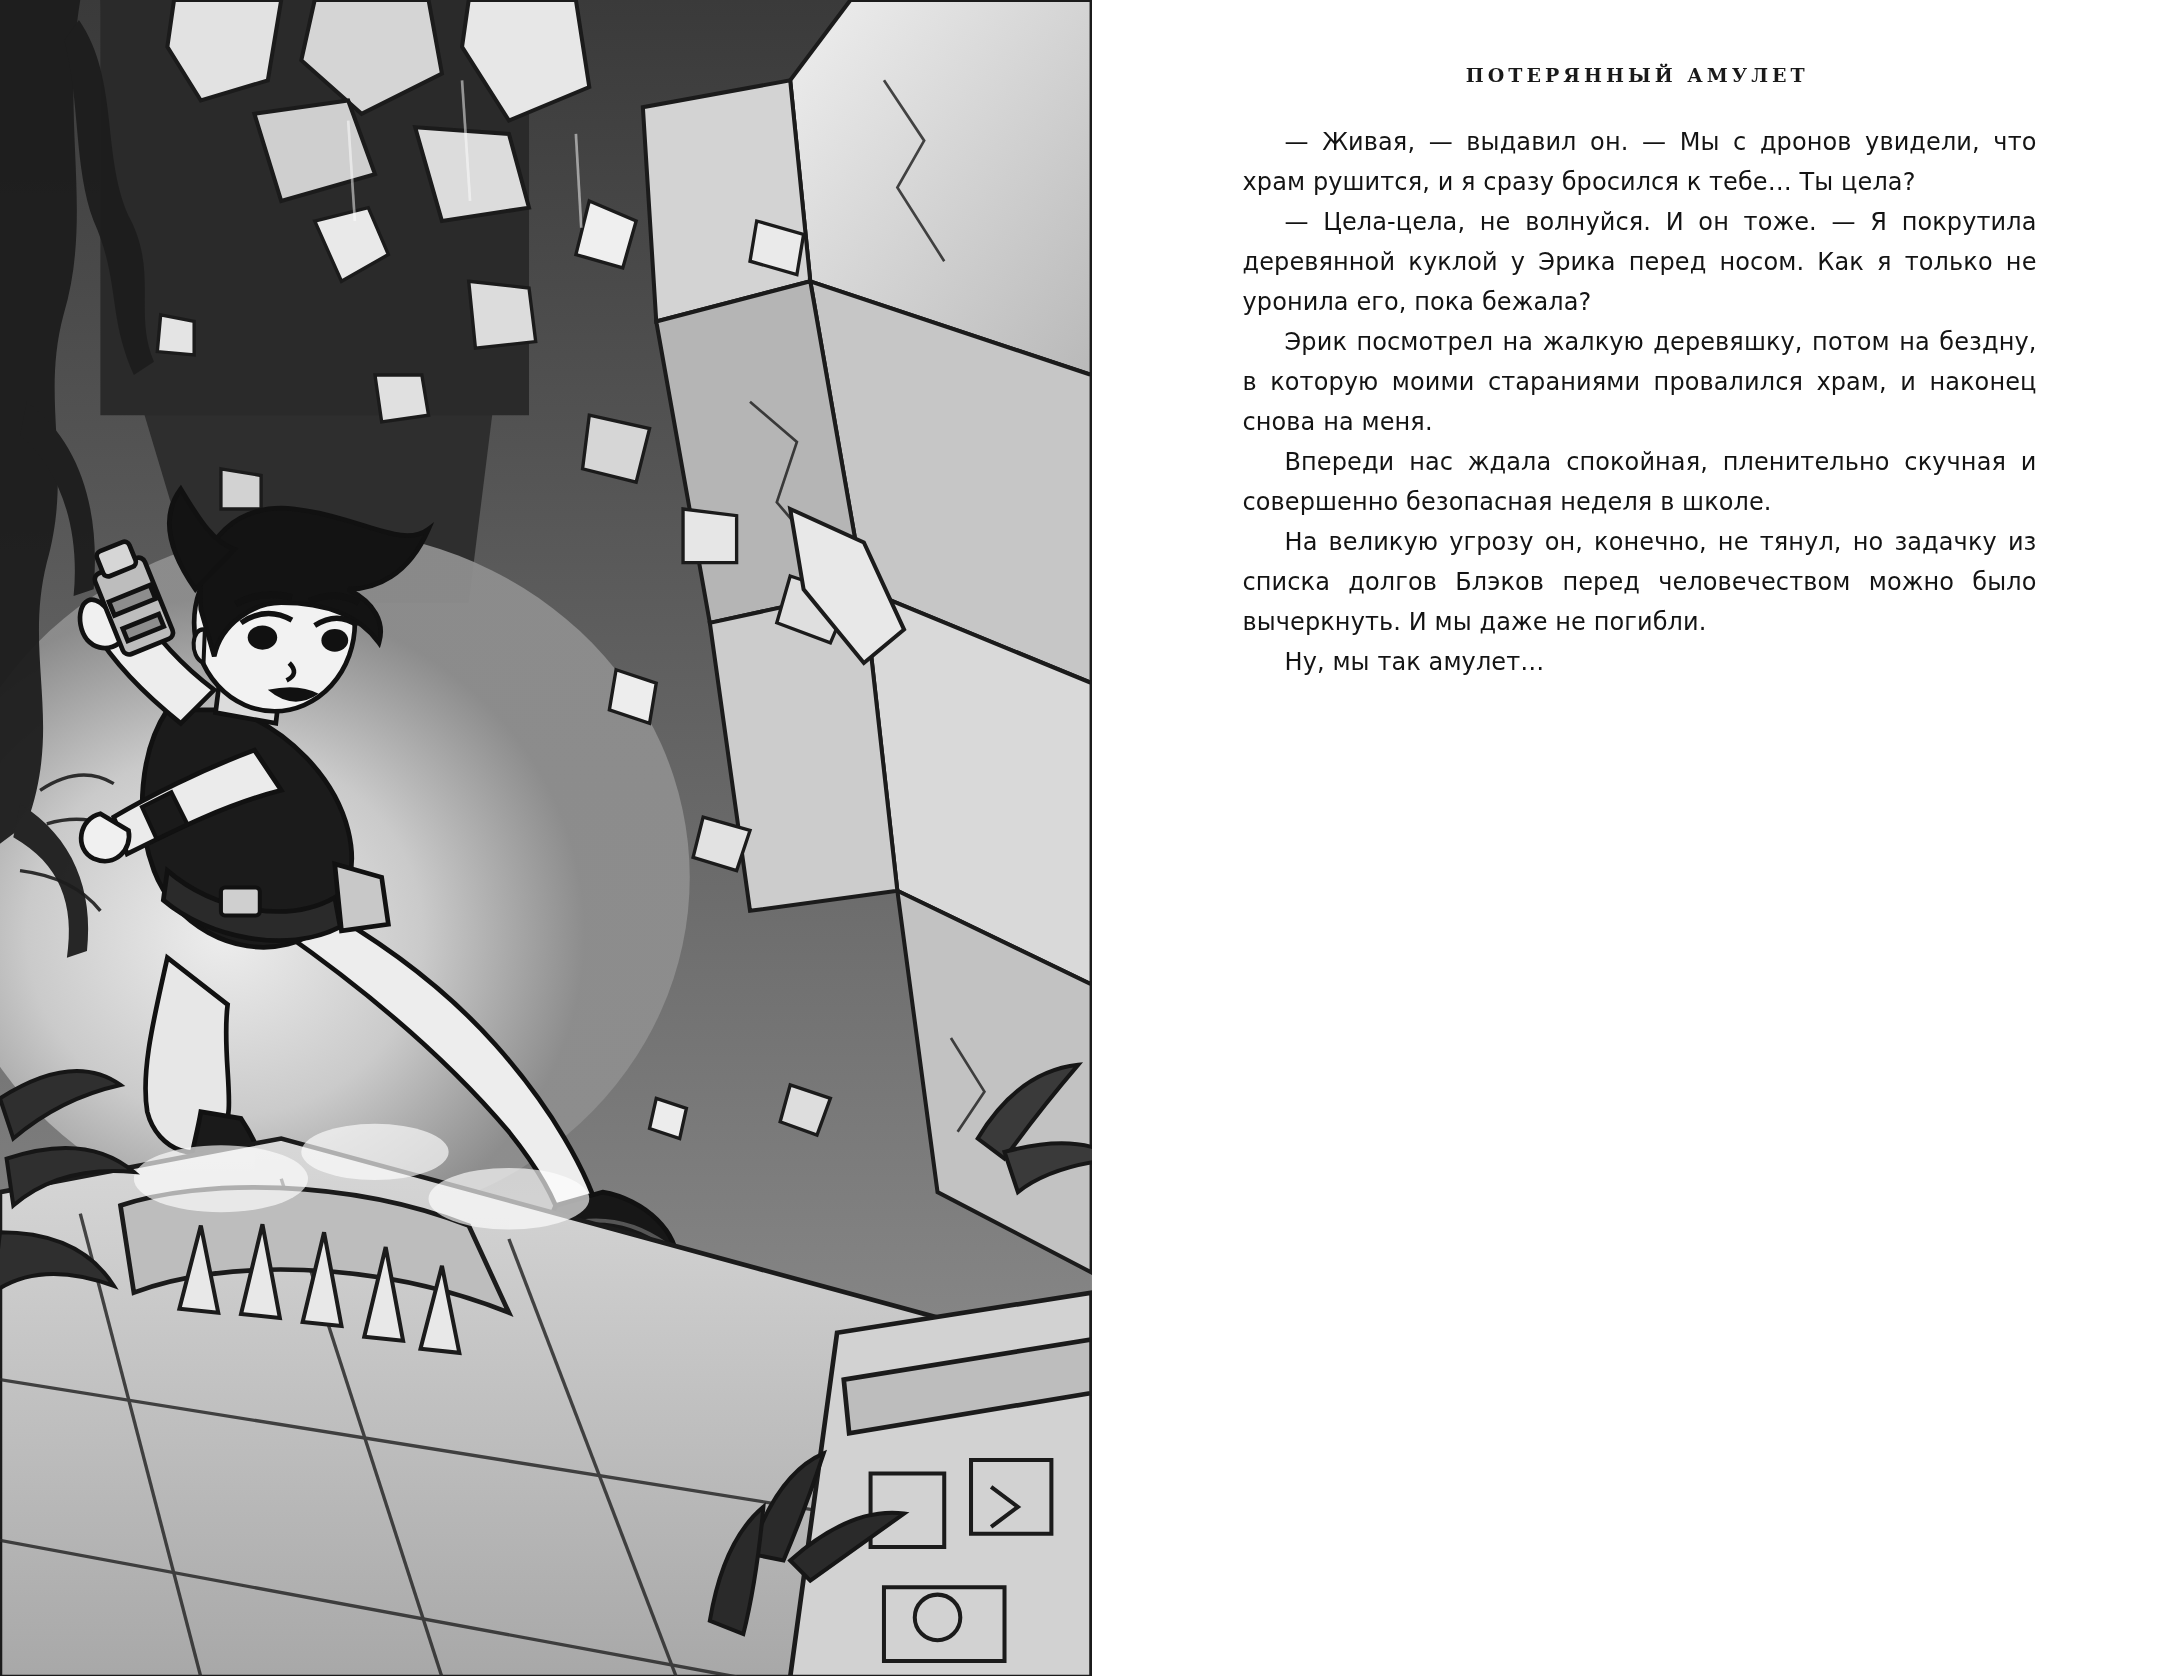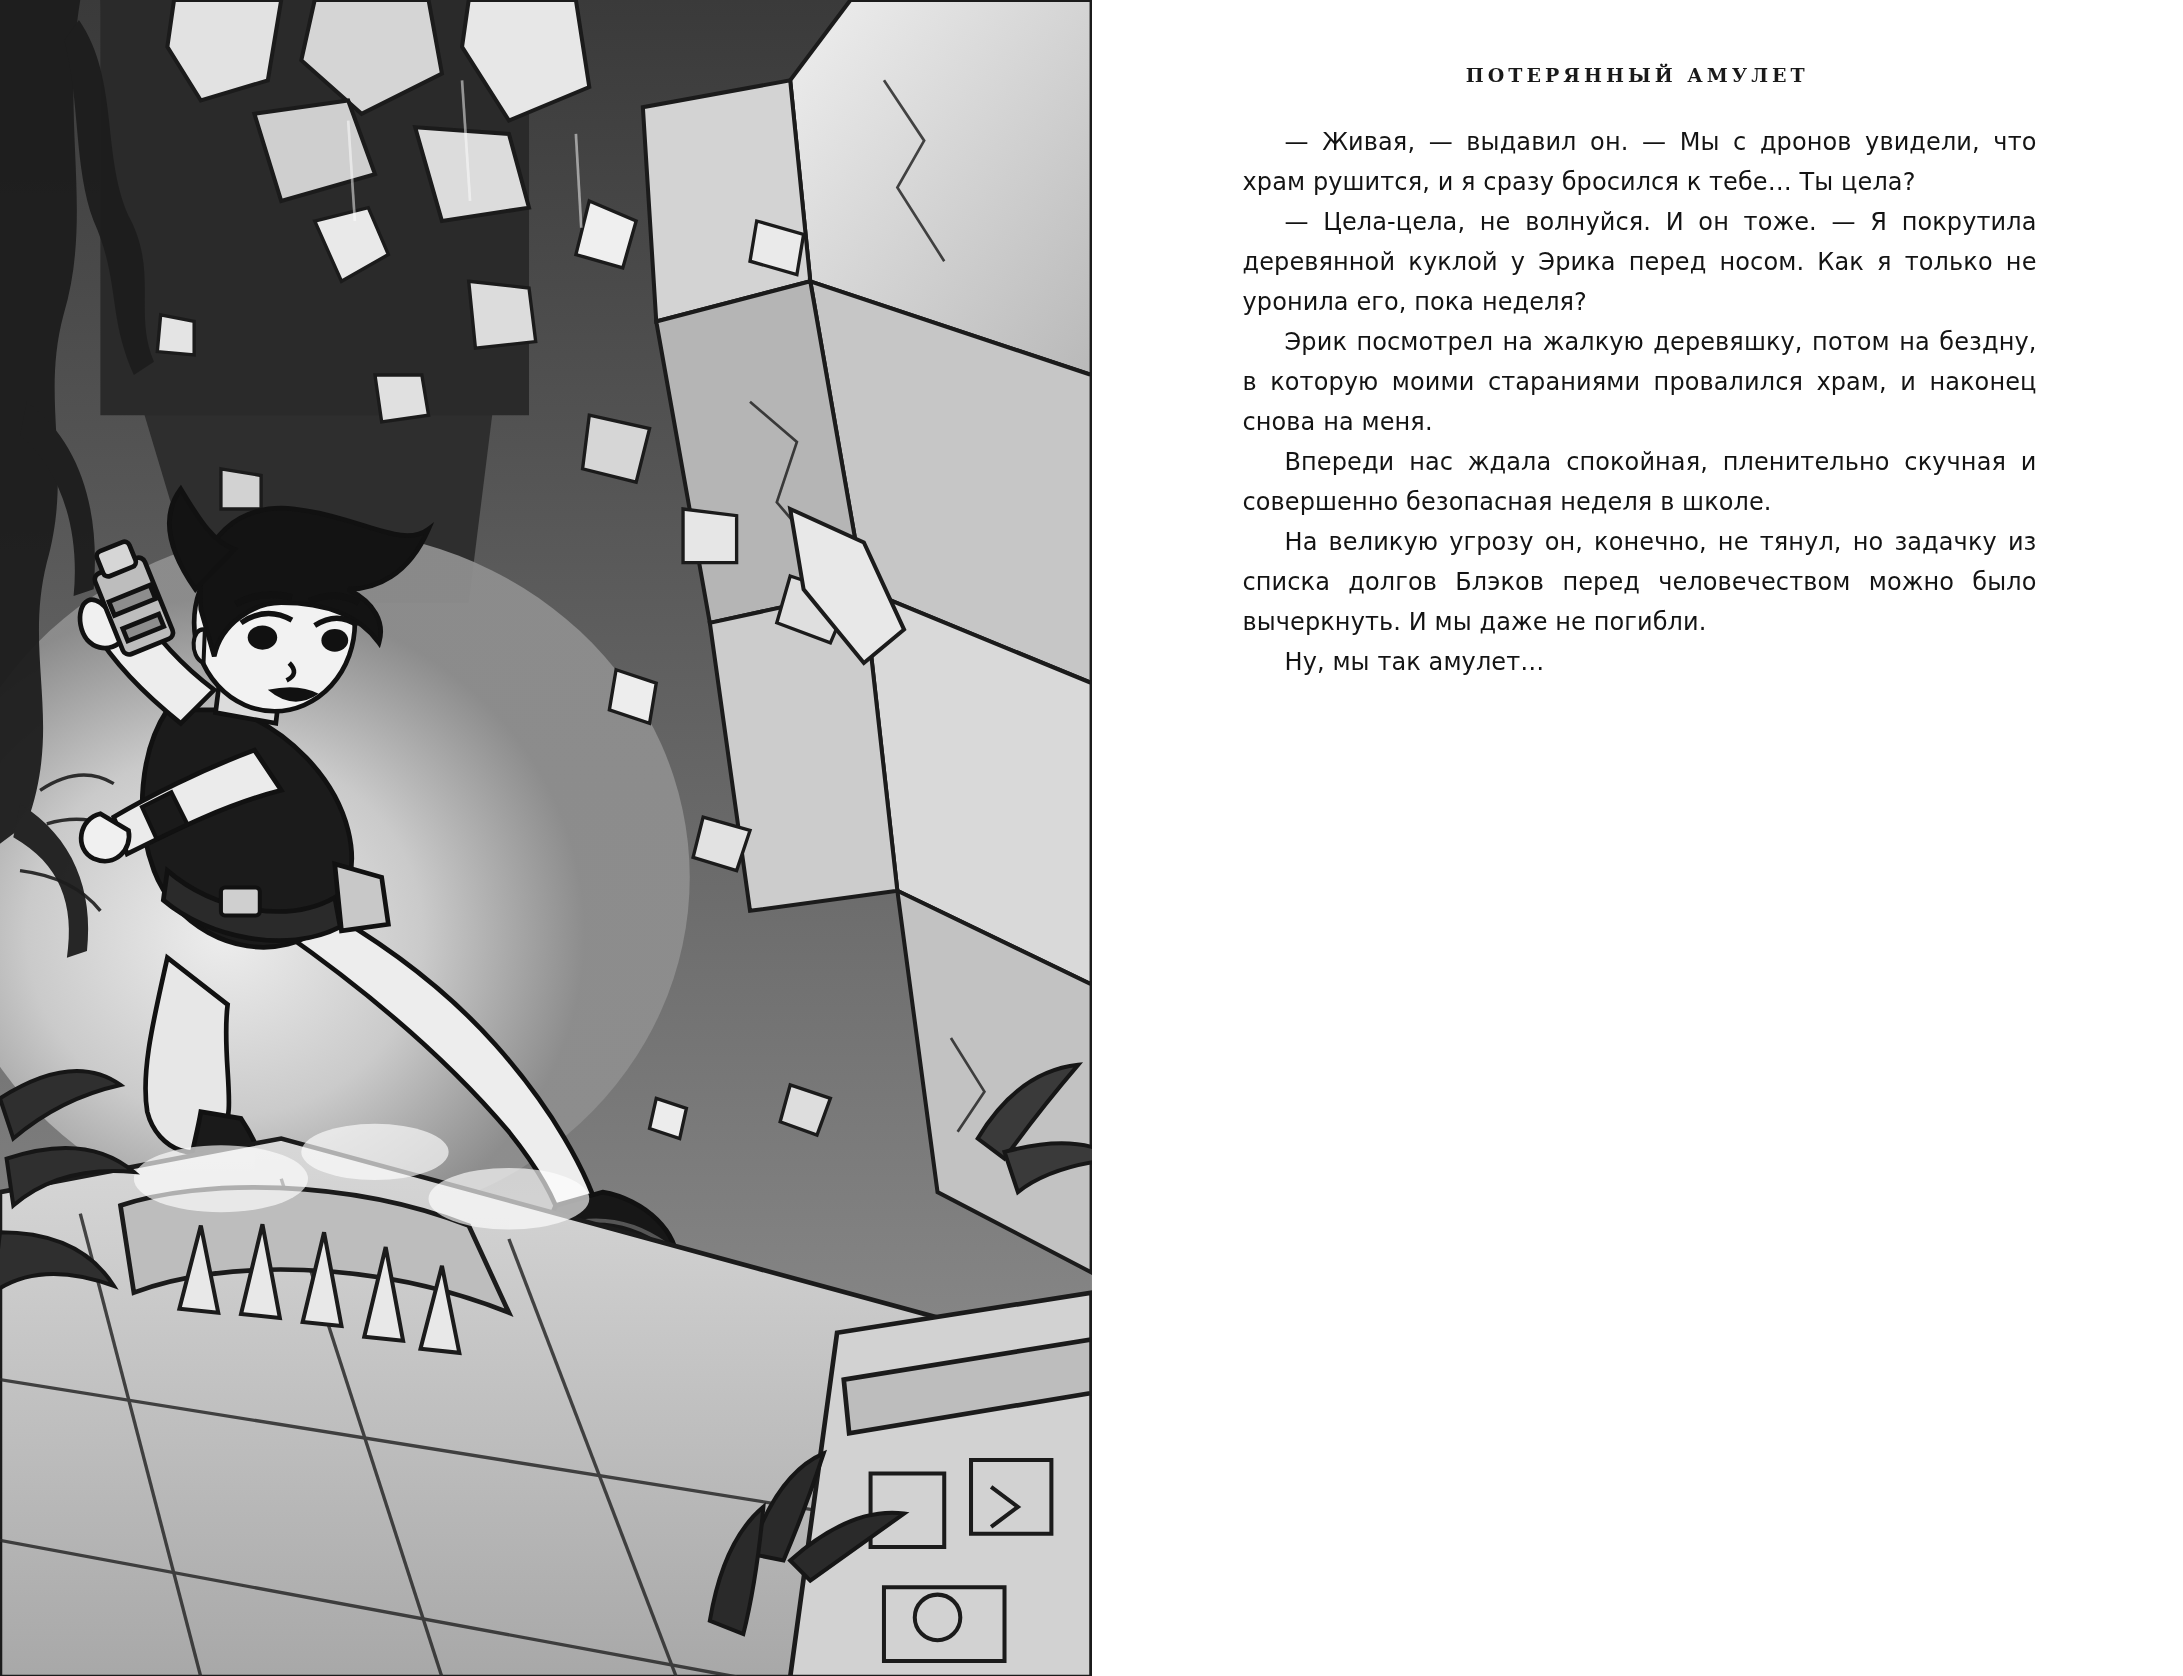--- a/index.html
+++ b/index.html
@@ -293,21 +293,21 @@
       </svg>
     </div>
   </div>
 
   <div class="page-right">
 
     <div class="running-head">Потерянный амулет</div>
 
     <div class="textblock">
       <p>— Живая, — выдавил он. — Мы с дронов увидели, что храм рушится, и я сразу бросился к тебе… Ты цела?</p>
-      <p>— Цела-цела, не волнуйся. И он тоже. — Я покрутила деревянной куклой у Эрика перед носом. Как я только не уронила его, пока неделя?</p>
+      <p>— Цела-цела, не волнуйся. И он тоже. — Я покрутила деревянной куклой у Эрика перед носом. Как я только не уронила его, пока бежала?</p>
       <p>Эрик посмотрел на жалкую деревяшку, потом на бездну, в которую моими стараниями провалился храм, и наконец снова на меня.</p>
       <p>Впереди нас ждала спокойная, пленительно скучная и совершенно безопасная неделя в школе.</p>
       <p>На великую угрозу он, конечно, не тянул, но задачку из списка долгов Блэков перед человечеством можно было вычеркнуть. И мы даже не погибли.</p>
       <p>Ну, мы так амулет…</p>
     </div>
 
   </div>
 </div>
 
 

